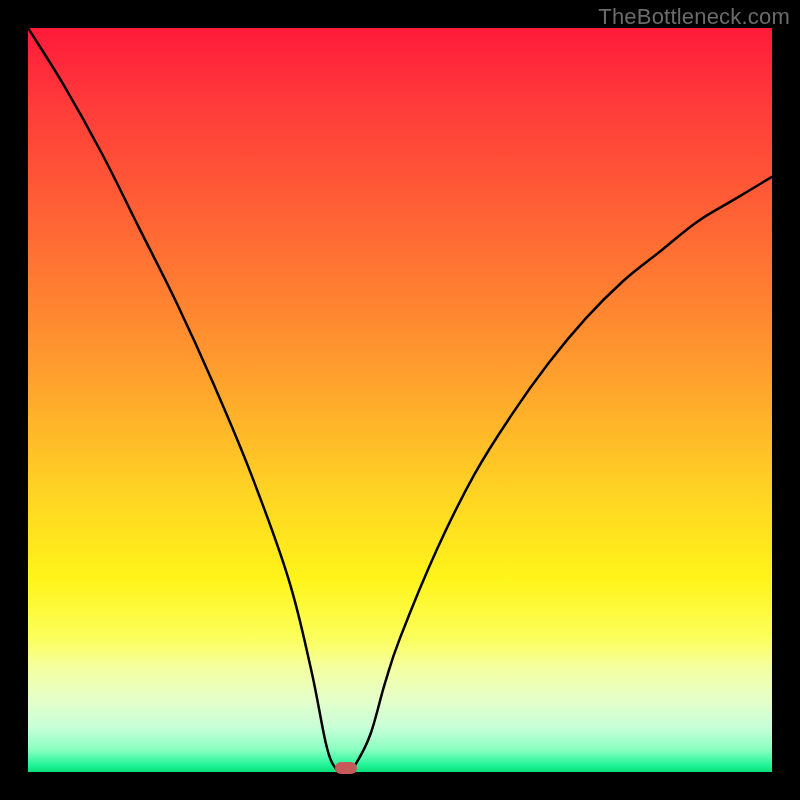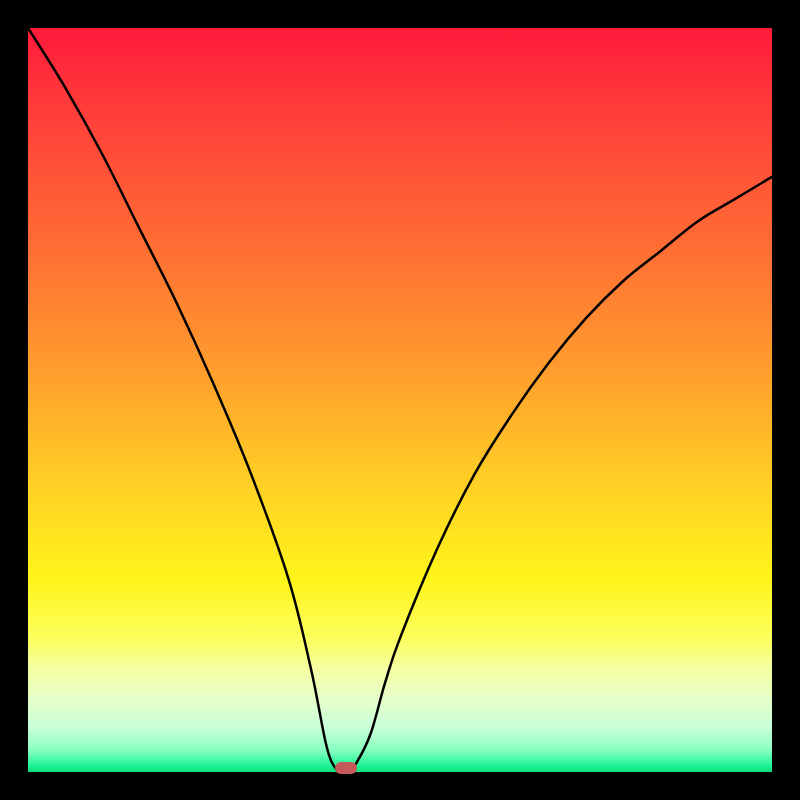--- a/index.html
+++ b/index.html
@@ -64,20 +64,21 @@
     height: 12px;
     border-radius: 6px;
     background: #c65a5a;
     transform: translate(-50%, -50%);
   }
 </style>
 </head>
 <body>
 
 <div class="frame">
+  <div class="watermark">TheBottleneck.com</div>
 
   <div class="plot">
     <svg class="curve" viewBox="0 0 744 744" preserveAspectRatio="none">
       <path d="M 0.00 0.00 C 6.70 10.71, 23.81 36.75, 37.20 59.52 C 50.59 82.29, 61.01 101.04, 74.40 126.48 C 87.79 151.92, 98.21 174.10, 111.60 200.88 C 124.99 227.66, 135.41 247.16, 148.80 275.28 C 162.19 303.40, 172.61 326.32, 186.00 357.12 C 199.39 387.92, 209.81 411.58, 223.20 446.40 C 236.59 481.22, 249.69 515.74, 260.40 550.56 C 271.11 585.38, 276.02 610.38, 282.72 639.84 C 289.42 669.30, 293.58 696.83, 297.60 714.24 C 301.62 731.65, 302.36 731.20, 305.04 736.56 C 307.72 741.92, 309.80 742.66, 312.48 744.00 C 315.16 745.34, 317.24 745.34, 319.92 744.00 C 322.60 742.66, 323.34 743.26, 327.36 736.56 C 331.38 729.86, 336.88 721.53, 342.24 706.80 C 347.60 692.07, 351.76 672.13, 357.12 654.72 C 362.48 637.31, 362.63 634.19, 372.00 610.08 C 381.37 585.97, 395.81 550.26, 409.20 520.80 C 422.59 491.34, 433.01 470.51, 446.40 446.40 C 459.79 422.29, 470.21 406.97, 483.60 386.88 C 496.99 366.79, 507.41 352.21, 520.80 334.80 C 534.19 317.39, 544.61 304.89, 558.00 290.16 C 571.39 275.43, 581.81 265.01, 595.20 252.96 C 608.59 240.91, 619.01 233.91, 632.40 223.20 C 645.79 212.49, 656.21 202.81, 669.60 193.44 C 682.99 184.07, 693.41 179.16, 706.80 171.12 C 720.19 163.08, 737.30 152.82, 744.00 148.80" fill="none" stroke="#000000" stroke-width="2.5" stroke-linejoin="round" stroke-linecap="round"></path>
     </svg>
     <div class="marker" style="left: 317.688px; top: 740.28px; background: rgb(198, 90, 90);"></div>
   </div>
 </div>
 
 </body></html>

